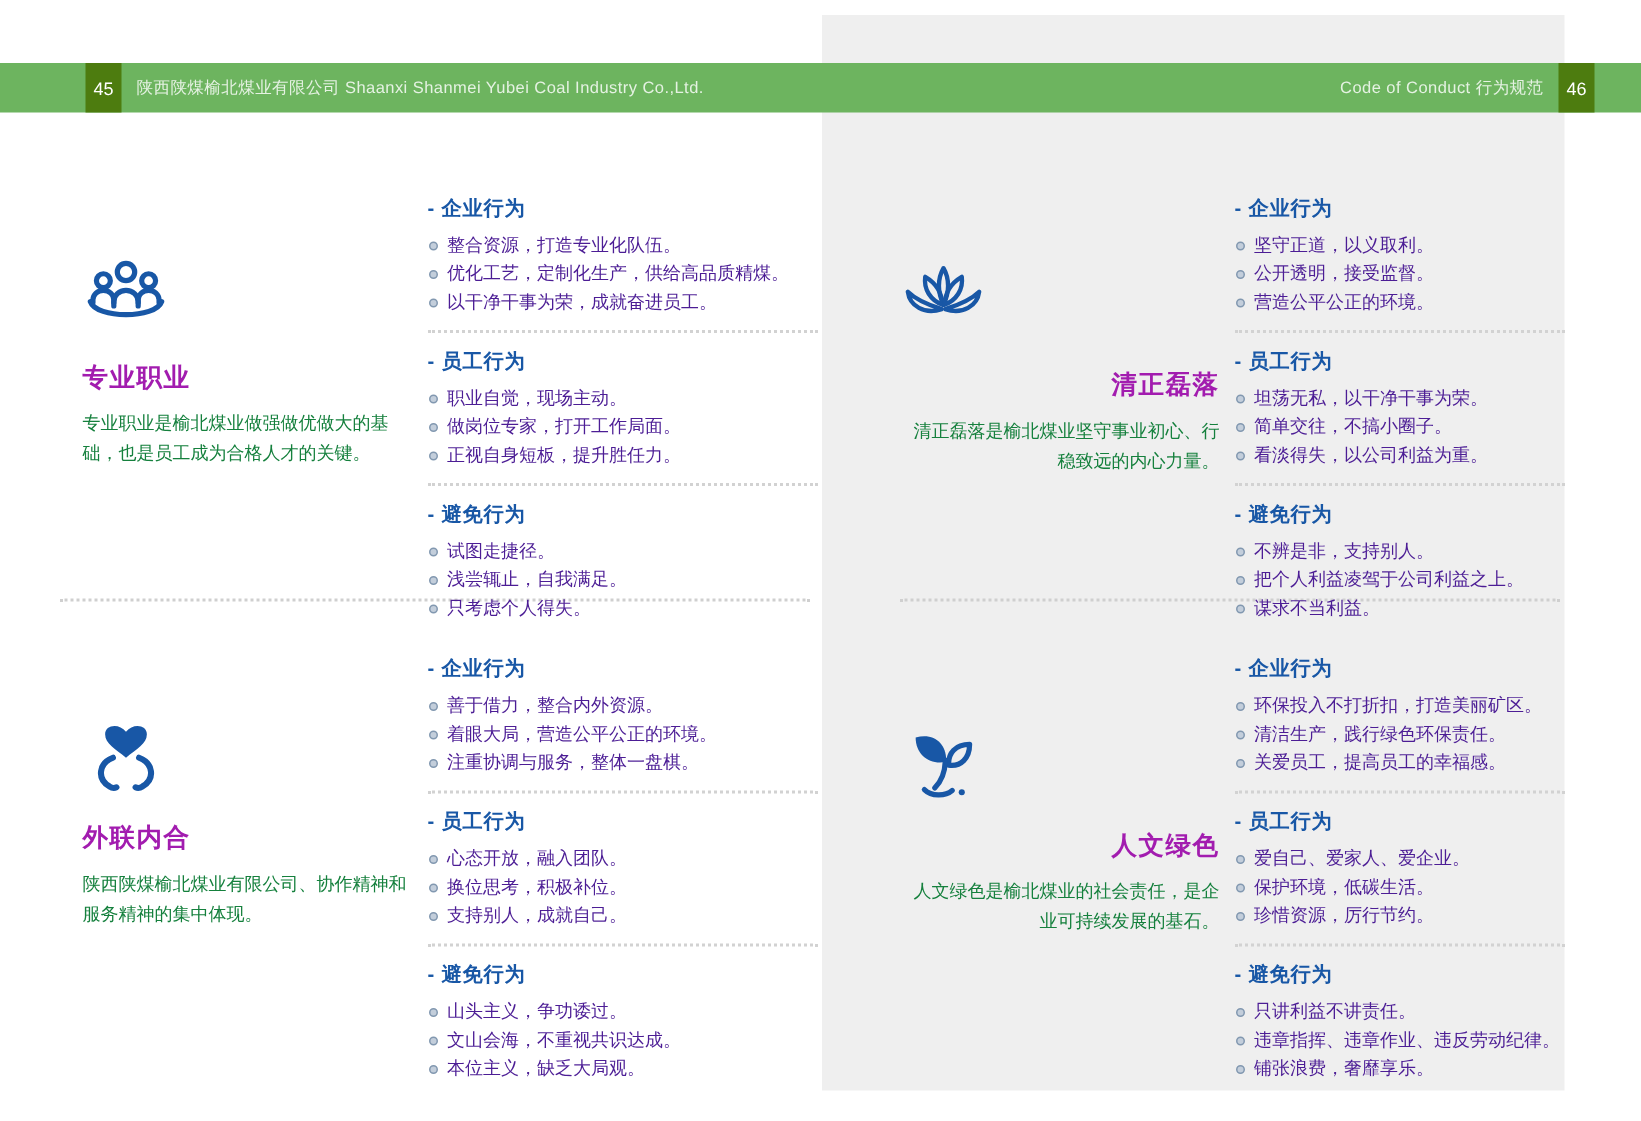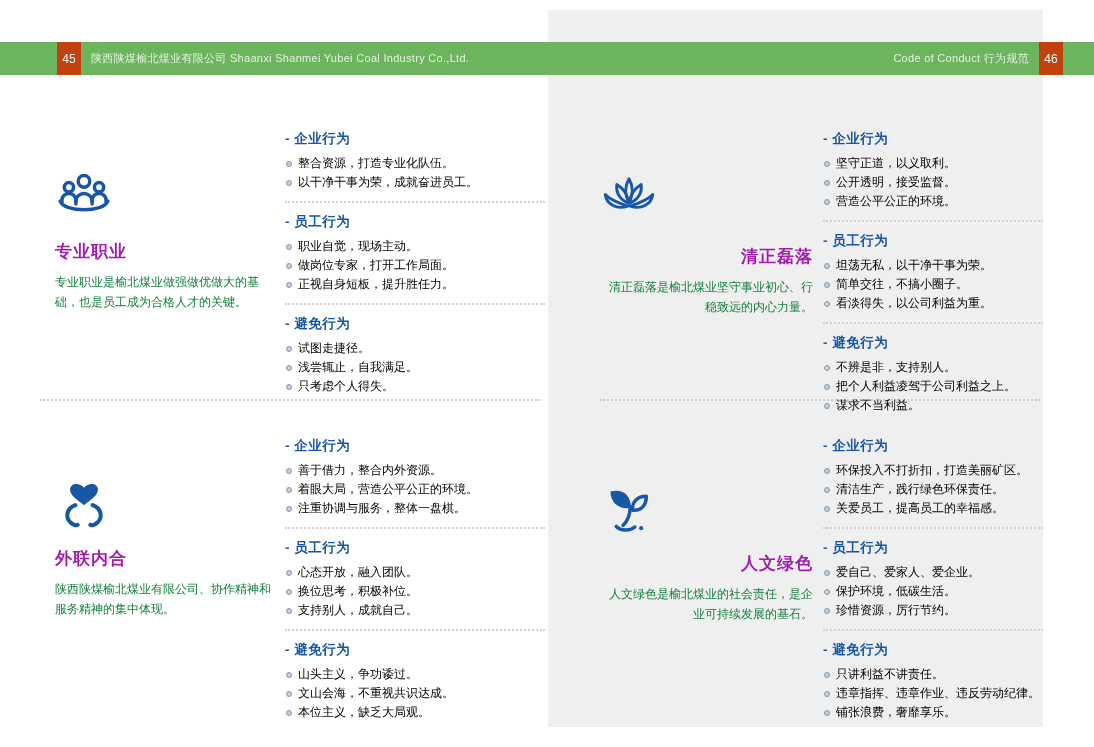--- a/index.html
+++ b/index.html
@@ -12,21 +12,21 @@
   .right-page-bg{
     position:absolute;left:548px;top:10px;width:495px;height:717px;
     background:#efefef;z-index:0;
   }
   
   .topbar{
     position:absolute;left:0;top:42px;width:1094px;height:33px;
     background:#6db45f;z-index:2;display:flex;align-items:center;
   }
   .pageno{
-    width:24px;height:33px;background:#c2410c;color:#ffffff;
+    width:24px;height:33px;background:#4d7c0f;color:#ffffff;
     display:flex;align-items:center;justify-content:center;
     font-size:12px;flex:0 0 auto;
   }
   .pageno-left{margin-left:57px;}
   .bar-title{
     font-size:11px;color:rgba(255,255,255,0.82);letter-spacing:0.3px;white-space:nowrap;
   }
   .bar-title-left{margin-left:10px;}
   .bar-title-right{margin-left:auto;margin-right:10px;}
   .bar-spacer-right{width:31px;flex:0 0 auto;}
@@ -63,21 +63,21 @@
 
   .block{padding-bottom:8px;}
   .block:not(:last-child){border-bottom:2px dotted #d2d2d2;margin-bottom:10px;}
   .bh{
     margin:0 0 7px 0;font-size:13.5px;font-weight:bold;color:#1857a6;letter-spacing:0.5px;
   }
   .bh::before{content:"- ";}
   .items{list-style:none;margin:0;padding:0;}
   .items li{
     position:relative;padding-left:13px;margin-bottom:2px;
-    font-size:12px;line-height:17px;color:#000000;
+    font-size:12px;line-height:17px;color:#4c1d95;
   }
   .items li::before{
     content:"";position:absolute;left:1px;top:6px;width:4px;height:4px;border-radius:50%;
     background:#c3cedb;border:1px solid #8298b0;box-sizing:content-box;
   }
 </style>
 </head>
 <body>
 
 <div class="right-page-bg"></div>
@@ -107,20 +107,21 @@
       </svg>
     </div>
     <h2 class="title">专业职业</h2>
     <p class="desc">专业职业是榆北煤业做强做优做大的基础，也是员工成为合格人才的关键。</p>
   </div>
   <div class="blocks">
     <div class="block">
       <h3 class="bh">企业行为</h3>
       <ul class="items">
         <li>整合资源，打造专业化队伍。</li>
+        <li>优化工艺，定制化生产，供给高品质精煤。</li>
         <li>以干净干事为荣，成就奋进员工。</li>
       </ul>
     </div>
     <div class="block">
       <h3 class="bh">员工行为</h3>
       <ul class="items">
         <li>职业自觉，现场主动。</li>
         <li>做岗位专家，打开工作局面。</li>
         <li>正视自身短板，提升胜任力。</li>
       </ul>

